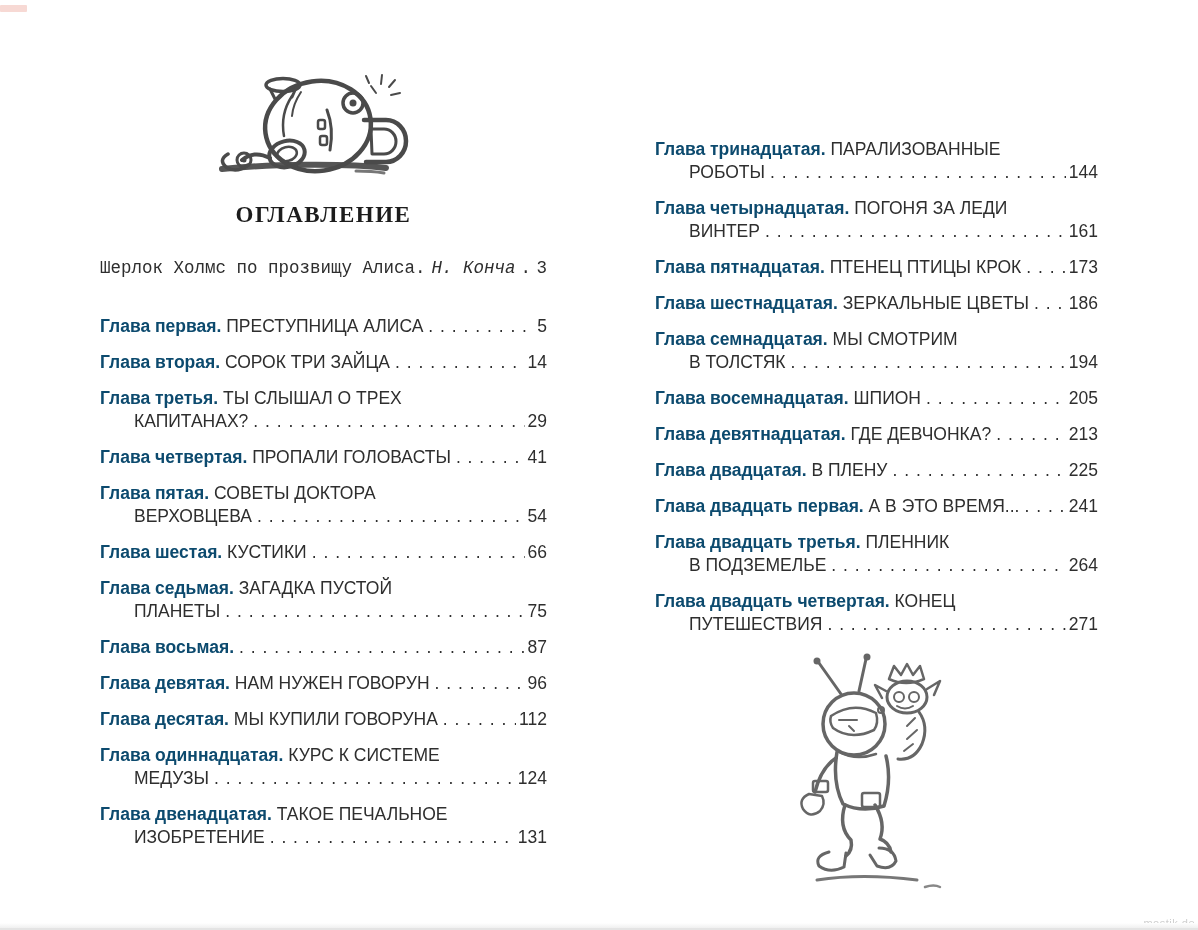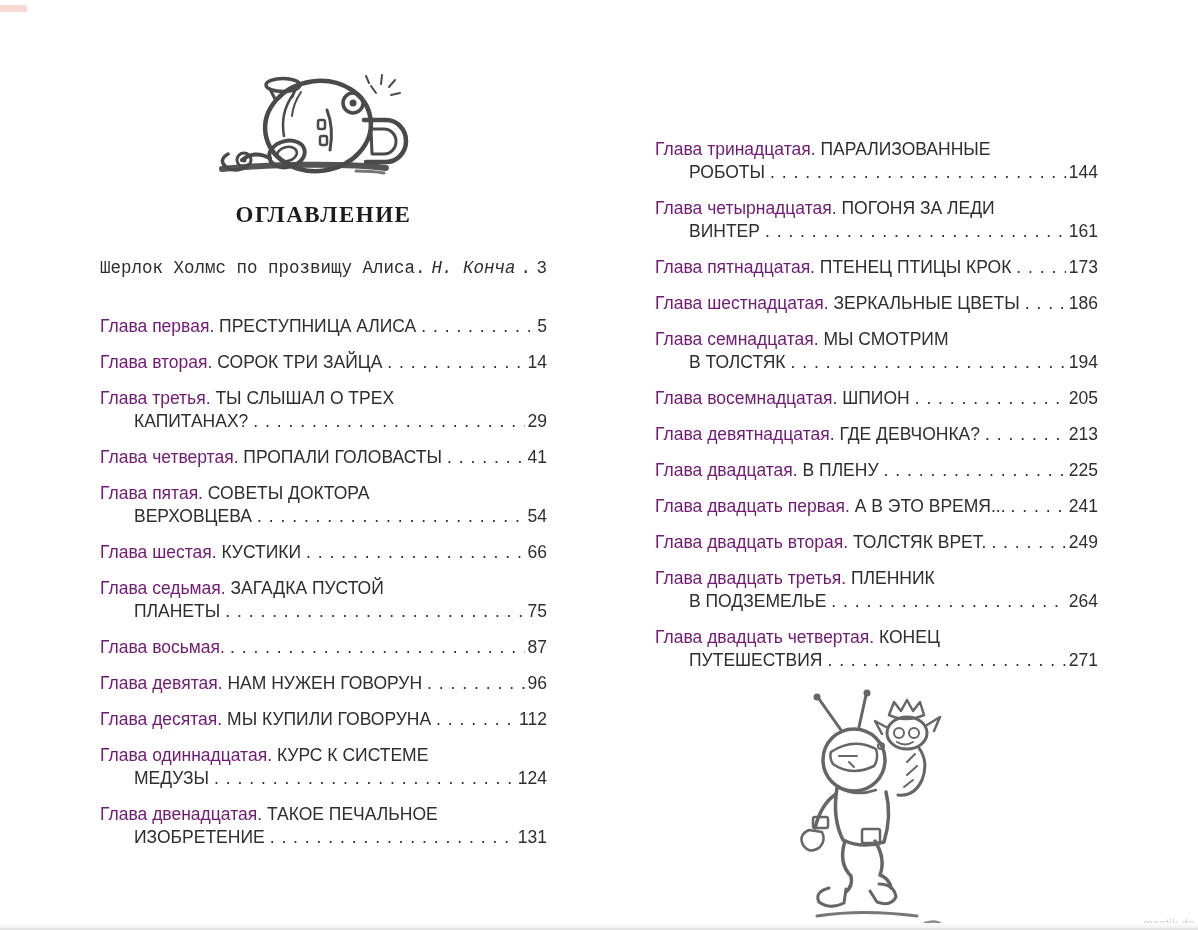--- a/index.html
+++ b/index.html
@@ -29,21 +29,21 @@
   .toc-title{
     margin:26px 0 0 0;text-align:center;
     font-family:"Liberation Serif","DejaVu Serif",serif;
     font-weight:bold;font-size:23px;letter-spacing:1.5px;color:var(--title);
   }
   .entries{margin-top:29px;}
   .entry{margin-bottom:13px;}
   .entry.intro{margin-bottom:35px;font-family:Liberation Mono, monospace;}
   .line{display:flex;align-items:baseline;line-height:23px;font-size:17.5px;}
   .wrapline{padding-left:34px;}
-  .label{font-weight:normal;white-space:nowrap;color:#701a75;}
+  .label{font-weight:bold;white-space:nowrap;color:#0c4a6e;}
   .ctitle{white-space:nowrap;}
   .italic{font-style:italic;margin-left:6px;white-space:nowrap;}
   .dots{
     flex:1 1 8px;min-width:8px;overflow:hidden;white-space:nowrap;
     margin-left:5px;letter-spacing:1px;
   }
   .dots::before{
     content:". . . . . . . . . . . . . . . . . . . . . . . . . . . . . . . . . . . . . . . . . . . . . . . . . . . . . . . . . . . .";
   }
   .pagenum{white-space:nowrap;padding-left:3px;}
@@ -299,28 +299,20 @@
           <span class="dots"></span>
           <span class="pagenum">225</span>
         </div>
       </div>
       <div class="entry">
         <div class="line">
           <span class="label">Глава двадцать первая.</span>
           <span class="ctitle">&nbsp;А В ЭТО ВРЕМЯ...</span>
           <span class="dots"></span>
           <span class="pagenum">241</span>
-        </div>
-      </div>
-      <div class="entry">
-        <div class="line">
-          <span class="label">Глава двадцать вторая.</span>
-          <span class="ctitle">&nbsp;ТОЛСТЯК ВРЕТ.</span>
-          <span class="dots"></span>
-          <span class="pagenum">249</span>
         </div>
       </div>
       <div class="entry">
         <div class="line">
           <span class="label">Глава двадцать третья.</span>
           <span class="ctitle">&nbsp;ПЛЕННИК</span>
         </div>
         <div class="line wrapline">
           <span class="ctitle">В ПОДЗЕМЕЛЬЕ</span>
           <span class="dots"></span>

